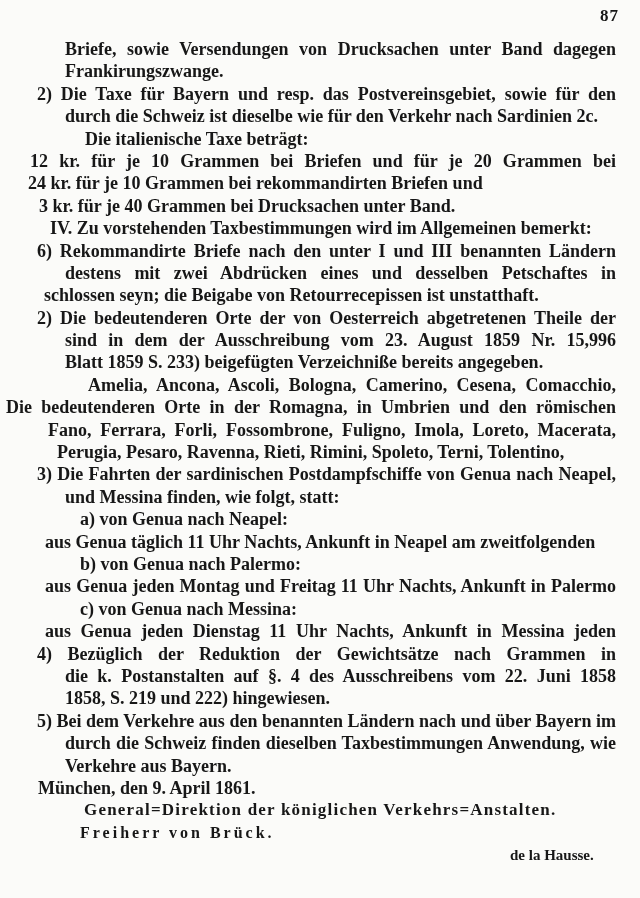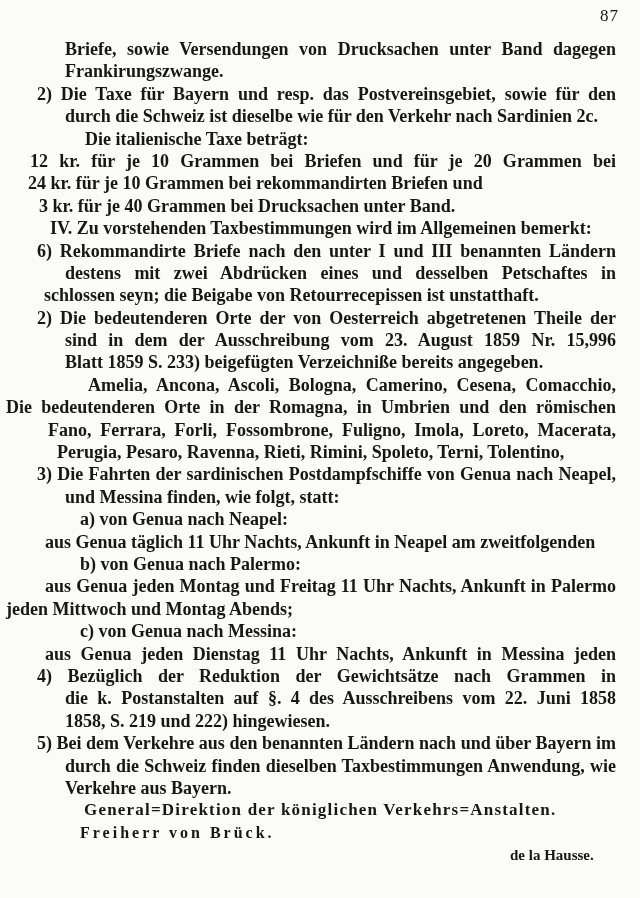--- a/index.html
+++ b/index.html
@@ -8,21 +8,21 @@
     position:relative;
     width:640px;height:898px;
     background:#fbfbf9;
     color:#171717;
     font-family:"Liberation Serif","DejaVu Serif",serif;
     font-weight:700;
     overflow:hidden;
   }
   .page-number{
     position:absolute;top:6px;right:21px;
-    font-size:17px;font-weight:400;letter-spacing:1px;margin-left:11px;
+    font-size:17px;font-weight:700;letter-spacing:1px;margin-left:11px;
   }
   #text-block{position:absolute;top:38px;left:0;right:0;}
   .ln{
     height:22.4px;line-height:22.4px;
     font-size:18px;
     padding-right:24px;
     overflow:hidden;
   }
   .j{text-align:justify;text-align-last:justify;}
   .cont  {padding-left:65px;}
@@ -68,26 +68,26 @@
       <div class="ln city1 j">Amelia, Ancona, Ascoli, Bologna, Camerino, Cesena, Comacchio, Faenza,</div>
       <div class="ln flush j">Die bedeutenderen Orte in der Romagna, in Umbrien und den römischen Marken sind:</div>
       <div class="ln city2 j">Fano, Ferrara, Forli, Fossombrone, Fuligno, Imola, Loreto, Macerata, Orvieto,</div>
       <div class="ln city3">Perugia, Pesaro, Ravenna, Rieti, Rimini, Spoleto, Terni, Tolentino, Urbino.</div>
       <div class="ln num j">3) Die Fahrten der sardinischen Postdampfschiffe von Genua nach Neapel, Palermo</div>
       <div class="ln cont">und Messina finden, wie folgt, statt:</div>
       <div class="ln sub">a) von Genua nach Neapel:</div>
       <div class="ln aus">aus Genua täglich 11 Uhr Nachts, Ankunft in Neapel am zweitfolgenden Tage;</div>
       <div class="ln sub">b) von Genua nach Palermo:</div>
       <div class="ln aus j">aus Genua jeden Montag und Freitag 11 Uhr Nachts, Ankunft in Palermo</div>
-      <div class="ln flush">jeden Mittwoch und Montag Abends;</div>
       <div class="ln sub">c) von Genua nach Messina:</div>
       <div class="ln aus j">aus Genua jeden Dienstag 11 Uhr Nachts, Ankunft in Messina jeden Freitag Abds.</div>
       <div class="ln num j">4) Bezüglich der Reduktion der Gewichtsätze nach Grammen in Zollgewicht werden</div>
       <div class="ln cont j">die k. Postanstalten auf §. 4 des Ausschreibens vom 22. Juni 1858 (V.=Bl.</div>
       <div class="ln cont">1858, S. 219 und 222) hingewiesen.</div>
       <div class="ln num j">5) Bei dem Verkehre aus den benannten Ländern nach und über Bayern im Transit</div>
       <div class="ln cont j">durch die Schweiz finden dieselben Taxbestimmungen Anwendung, wie bei dem</div>
       <div class="ln cont">Verkehre aus Bayern.</div>
+      <div class="ln date">München, den 9. April 1861.</div>
       <div class="ln sig1">General=Direktion der königlichen Verkehrs=Anstalten.</div>
       <div class="ln sig2">Freiherr von Brück.</div>
       <div class="ln sig3">de la Hausse.</div>
     </div>
 </div>
 
 </body></html>

